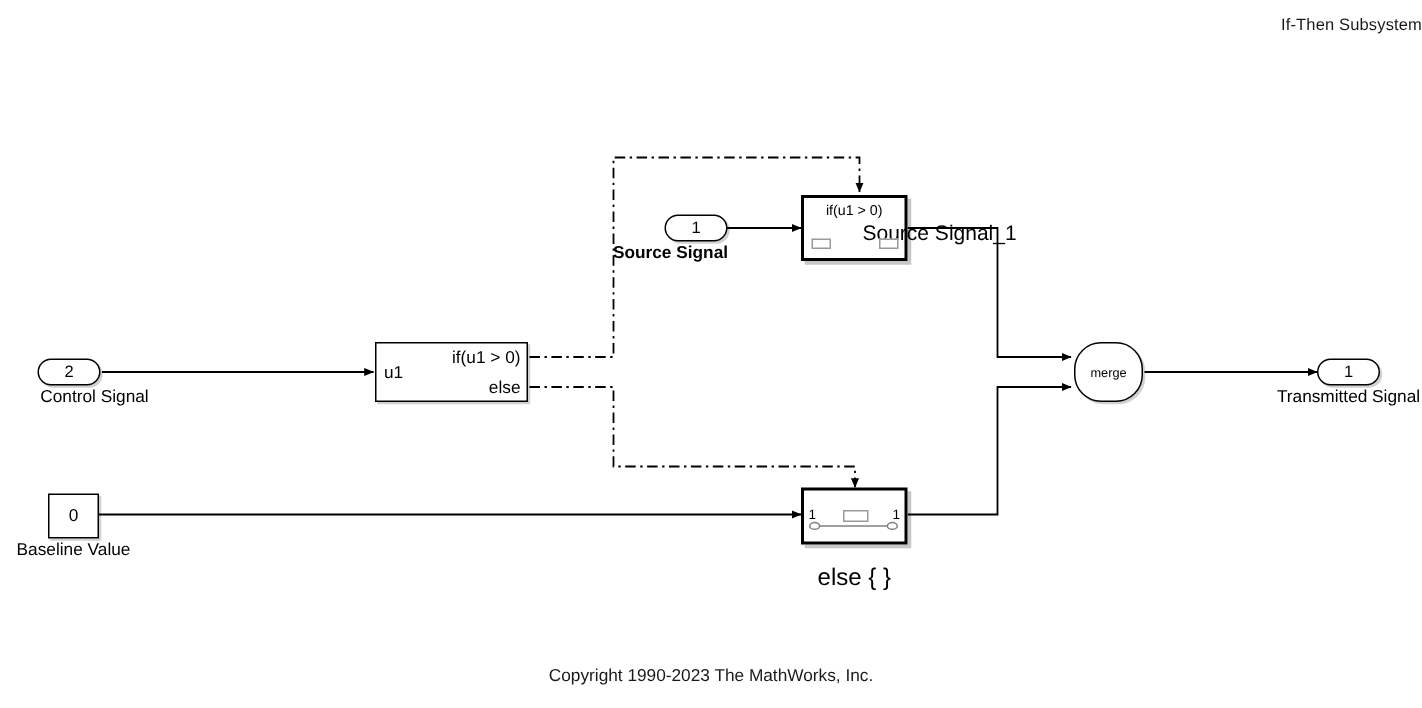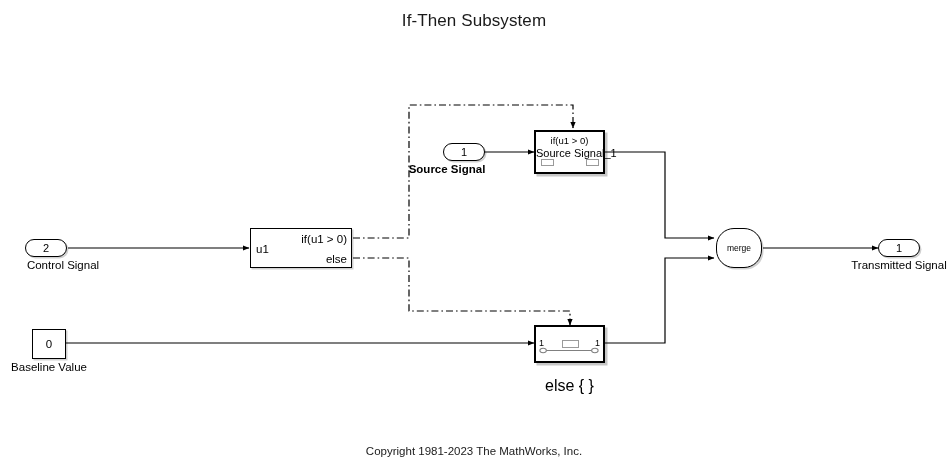--- a/index.html
+++ b/index.html
@@ -16,22 +16,22 @@
     width: 948px;
     height: 472px;
     background: #ffffff;
     overflow: hidden;
   }
   .title {
     position: absolute;
     left: 0;
     top: 11px;
     width: 948px;
-    text-align: center;
-    font-size: 17px;
+    text-align: right;
+    font-size: 11px;
     color: #1a1a1a;
     letter-spacing: 0.1px;
   }
   .footer {
     position: absolute;
     left: 0;
     top: 445px;
     width: 948px;
     text-align: center;
     font-size: 11.5px;
@@ -125,22 +125,23 @@
     width: 100%;
     text-align: center;
     font-size: 9.5px;
     white-space: nowrap;
   }
   .subsys .sub-sub {
     position: absolute;
     left: 0;
     width: 100%;
     text-align: center;
-    font-size: 11px;
-    white-space: nowrap;
+    font-size: 14px;
+    white-space: nowrap;
+    padding-left: 39px;
   }
   .subsys .mini-rect {
     position: absolute;
     box-sizing: border-box;
     border: 1px solid #9a9a9a;
     background: #fff;
   }
   .subsys .pnum {
     position: absolute;
     font-size: 9px;
@@ -220,15 +221,15 @@
 
   <div class="merge" style="left:716px; top:228px; width:46px; height:40px;border-radius:18px;">
     <span>merge</span>
   </div>
 
   <div class="port" style="left:878px; top:239px; width:42px; height:18px;">
     <span>1</span>
   </div>
   <div class="blk-label" style="left:843px; top:259px; width:112px;">Transmitted Signal</div>
 
-  <div class="footer">Copyright 1981-2023 The MathWorks, Inc.</div>
+  <div class="footer">Copyright 1990-2023 The MathWorks, Inc.</div>
 
 </div>
 
 </body></html>

